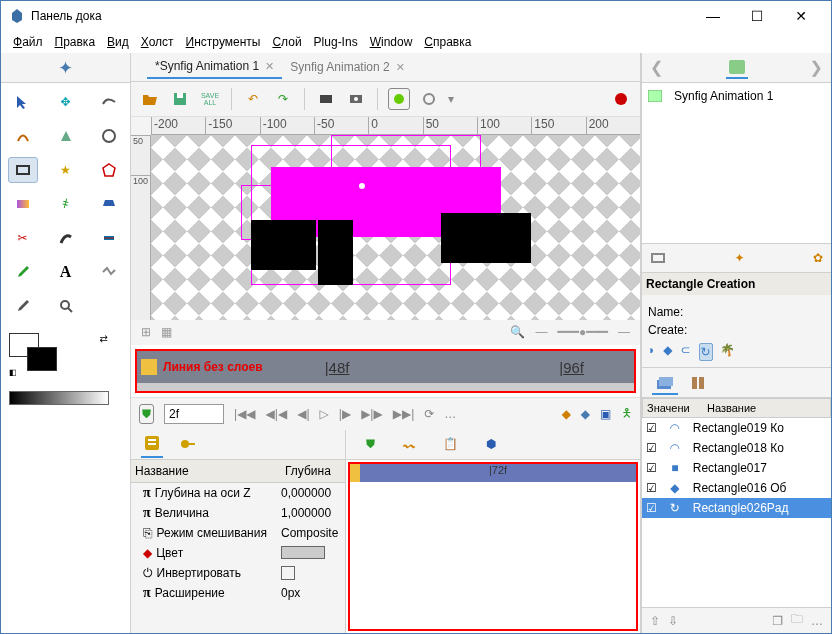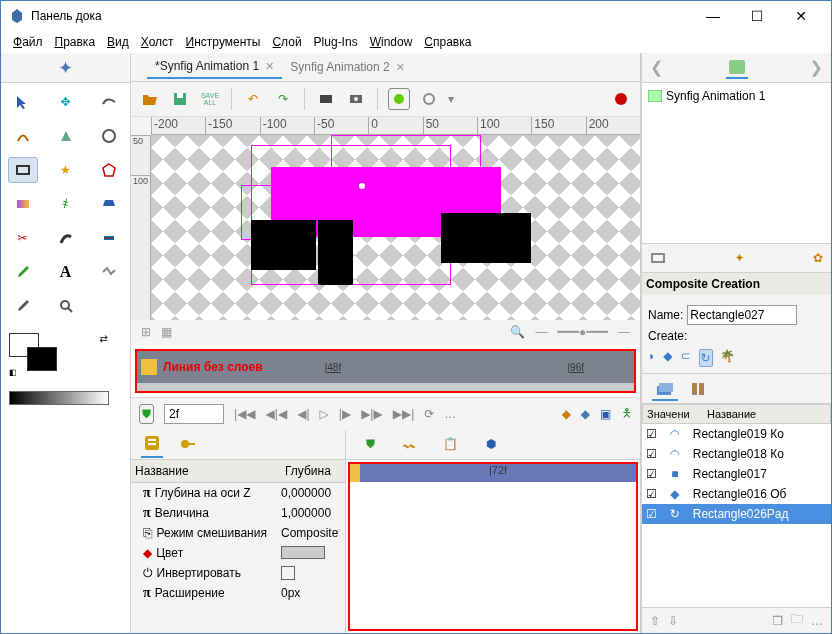--- a/index.html
+++ b/index.html
@@ -40,21 +40,21 @@
   linear-gradient(45deg,transparent 75%,#ccc 75%),
   linear-gradient(-45deg,transparent 75%,#ccc 75%);
   background-size:24px 24px;background-color:#fff;}
 .bbox{position:absolute;border:1px solid #ff00ff;}
 .blk{position:absolute;background:#000;}
 .mag{position:absolute;background:#ff00ff;}
 .cv-tb{height:26px;display:flex;align-items:center;gap:10px;padding:0 10px;background:#f4f4f4;color:#999;}
 .red-box{border:2px solid red;margin:4px;}
 .tl-top{background:#7c8290;height:20px;display:flex;align-items:center;gap:6px;padding:16px 4px;color:#e60000;font-weight:bold;}
 .tl-ylw{background:#f0c040;width:16px;height:16px;display:inline-block;}
-.tl-tick{color:#333;font-weight:normal;font-size:10px;text-decoration:underline;}
+.tl-tick{color:#333;font-weight:normal;font-size:15px;text-decoration:underline;}
 .tl-strip{background:#ccc;height:8px;}
 .play{height:34px;display:flex;align-items:center;gap:10px;padding:0 8px;background:#f4f4f4;border-top:1px solid #e0e0e0;}
 .frame-input{width:60px;border:1px solid #999;padding:2px 4px;}
 .lower{display:flex;height:210px;}
 .params{width:215px;background:#f4f4f4;border-right:1px solid #d0d0d0;display:flex;flex-direction:column;}
 .ptabs{height:30px;display:flex;align-items:center;gap:14px;padding:0 10px;border-bottom:1px solid #d0d0d0;}
 .ptabs .pt{padding:4px 2px;}
 .ptabs .pt.active{border-bottom:2px solid #3a8edb;}
 .phead{display:flex;background:#eceae4;border-bottom:1px solid #ccc;}
 .phead div{padding:4px;font-size:12px;}
@@ -68,21 +68,21 @@
 .kf-tabs{height:30px;background:#f4f4f4;display:flex;align-items:center;gap:28px;padding:0 20px;border-bottom:1px solid #d0d0d0;}
 .kf-body{flex:1;position:relative;}
 .kf-body .redwrap{position:absolute;inset:0;border:2px solid red;margin:2px;}
 .kf-body .kfbar{height:18px;background:#6877b8;display:flex;align-items:flex-start;}
 .kf-body .kfylw{width:10px;height:18px;background:#f0c040;}
 .kf-body .kftick{color:#333;font-size:11px;}
 .kf-body .ann{color:#e60000;font-weight:bold;margin:18px 0 0 40px;}
 .right-col{width:190px;display:flex;flex-direction:column;background:#f4f4f4;border-left:1px solid #d0d0d0;}
 .rnav{height:30px;display:flex;align-items:center;justify-content:space-between;padding:0 8px;border-bottom:1px solid #d0d0d0;}
 .rtree{flex:0 0 160px;background:#fff;padding:4px;}
-.rtree-item{display:flex;align-items:center;gap:4px;padding:2px;}
+.rtree-item{display:flex;align-items:center;gap:12px;padding:2px;}
 .rtoolrow{height:30px;display:flex;align-items:center;gap:6px;padding:0 8px;border-top:1px solid #d0d0d0;border-bottom:1px solid #d0d0d0;}
 .rsec{padding:6px 6px;border-bottom:1px solid #d0d0d0;}
 .rsec-title{font-weight:bold;background:#eceae4;padding:4px;}
 .rform{display:flex;align-items:center;gap:4px;padding:4px 0;}
 .rform input{border:1px solid #999;padding:2px;width:110px;}
 .ricons{display:flex;gap:8px;padding:6px 0 0 0;}
 .ricons .active{background:#c8dcf0;border:1px solid #7aa5d0;border-radius:2px;padding:1px;}
 .rlayers-tabs{height:30px;display:flex;align-items:center;gap:8px;padding:0 10px;border-bottom:1px solid #d0d0d0;}
 .rlayers-tabs .lt{padding:3px 4px;}
 .rlayers-tabs .lt.active{border-bottom:2px solid #3a8edb;}
@@ -468,25 +468,24 @@
       <span>
           <svg width="16" height="16">
             <rect x="2" y="4" width="12" height="8" stroke="#888" fill="none" stroke-width="2"></rect>
           </svg>
         </span>
       <span style="flex:1"></span>
       <span class="org">✦</span>
       <span style="flex:1"></span>
       <span class="org">✿</span>
     </div>
-    <div class="rsec-title">Composite Creation</div>
+    <div class="rsec-title">Rectangle Creation</div>
     <div class="rsec">
       <div class="rform">
           <span>Name:</span>
-          <input value="Rectangle027" style="">
         </div>
       <div>Create:</div>
       <div class="ricons">
         <span style="color:#3a7bc8">◗</span>
         <span style="color:#3a7bc8">◆</span>
         <span style="color:#3a7bc8">⊂</span>
         <span class="active" style="color:#3a7bc8">↻</span>
         <span style="color:#2a9c2a">🌴</span>
       </div>
     </div>

